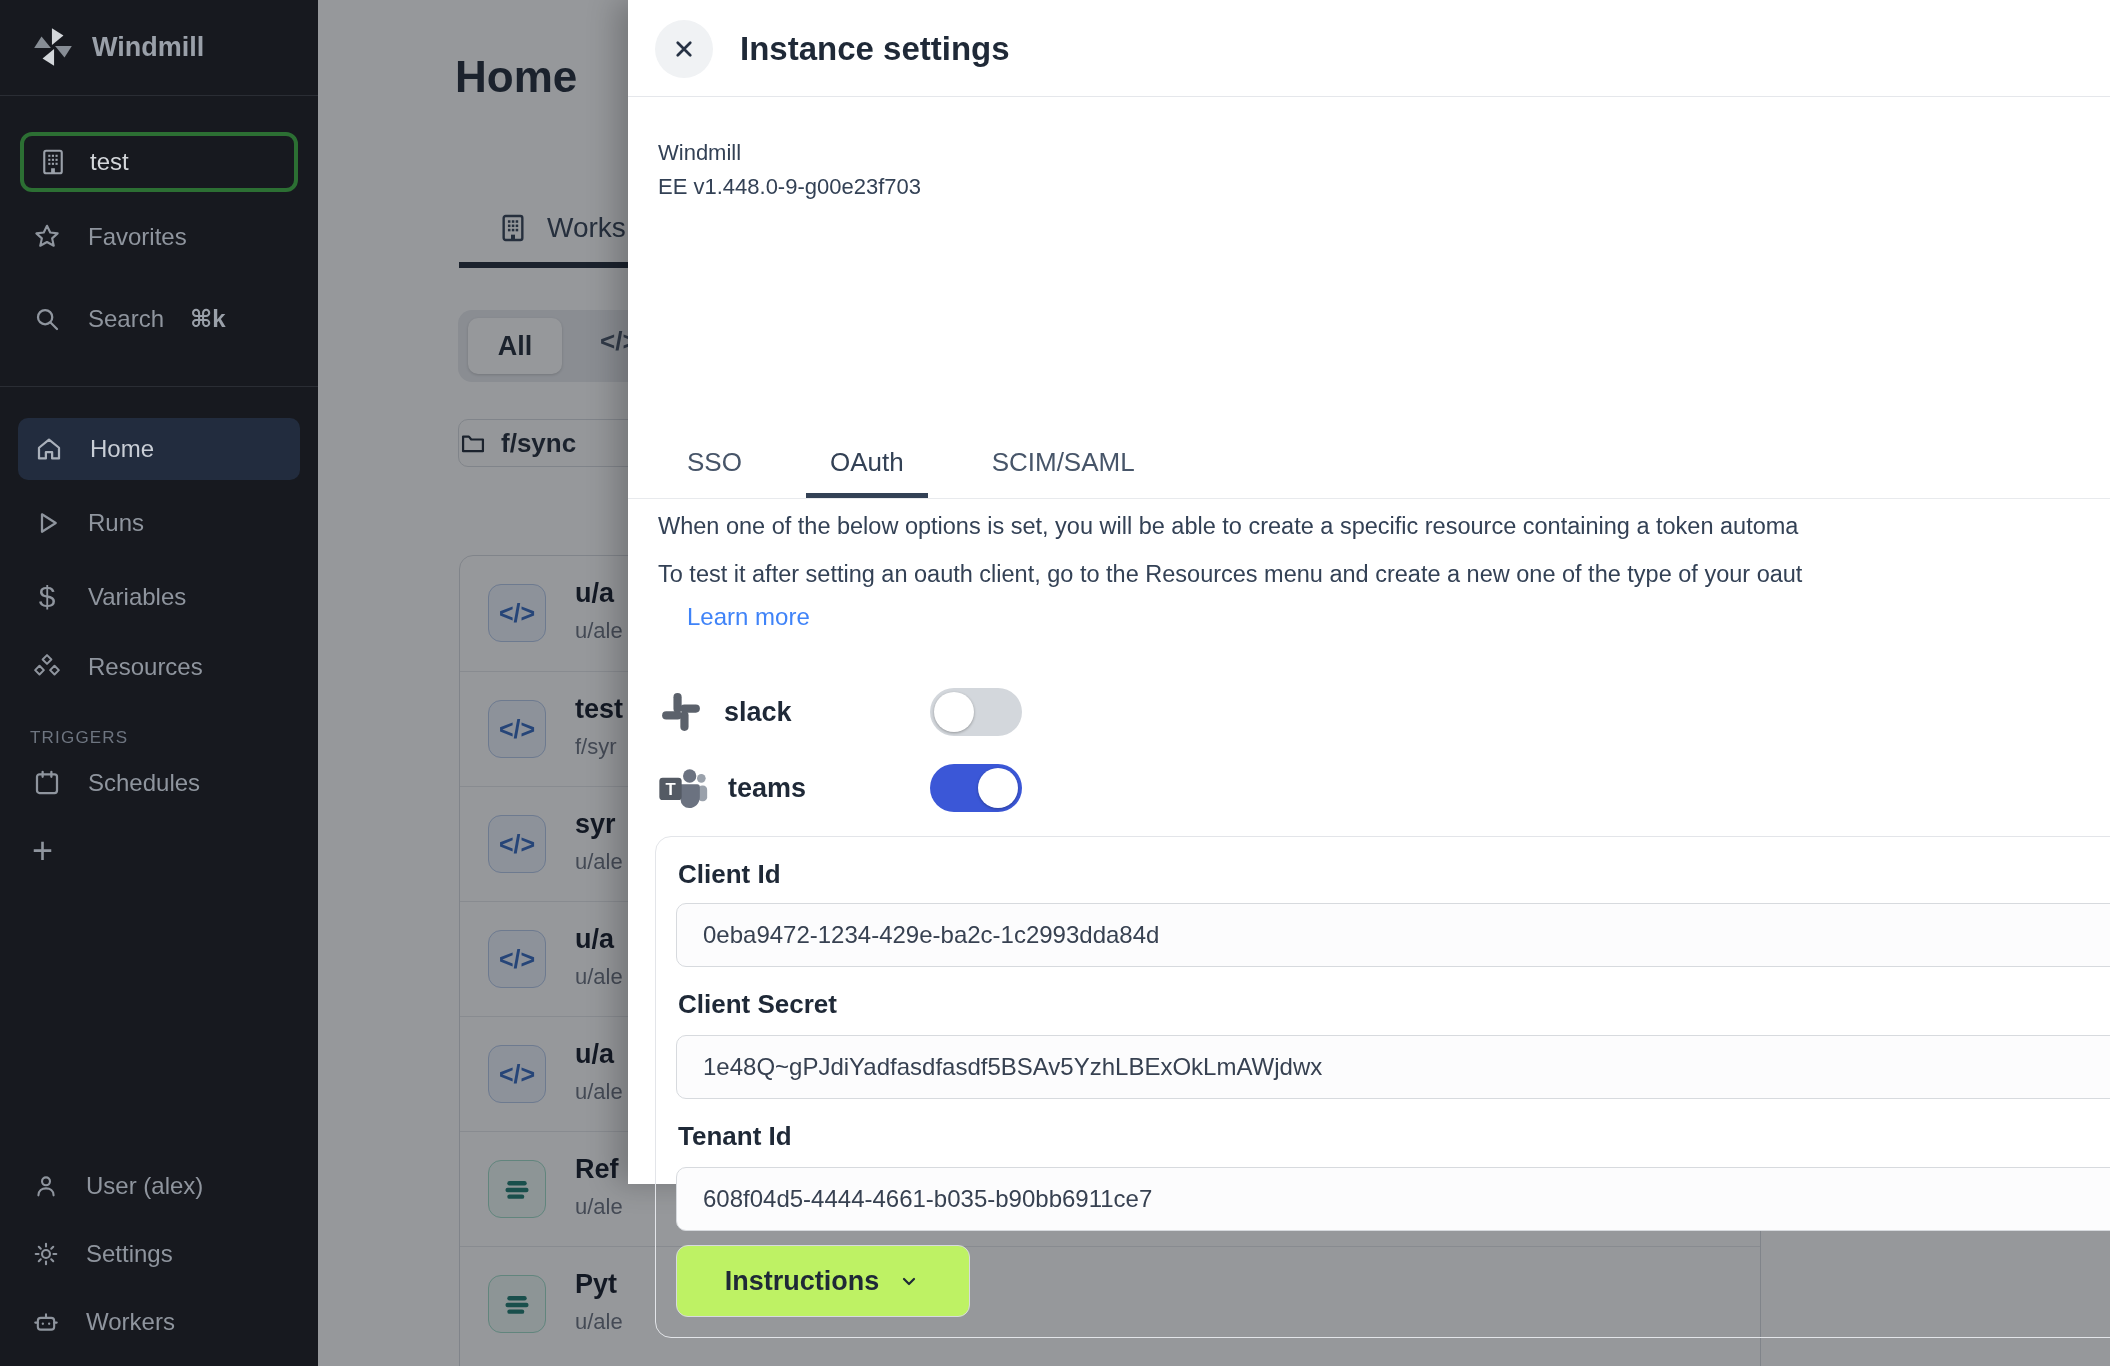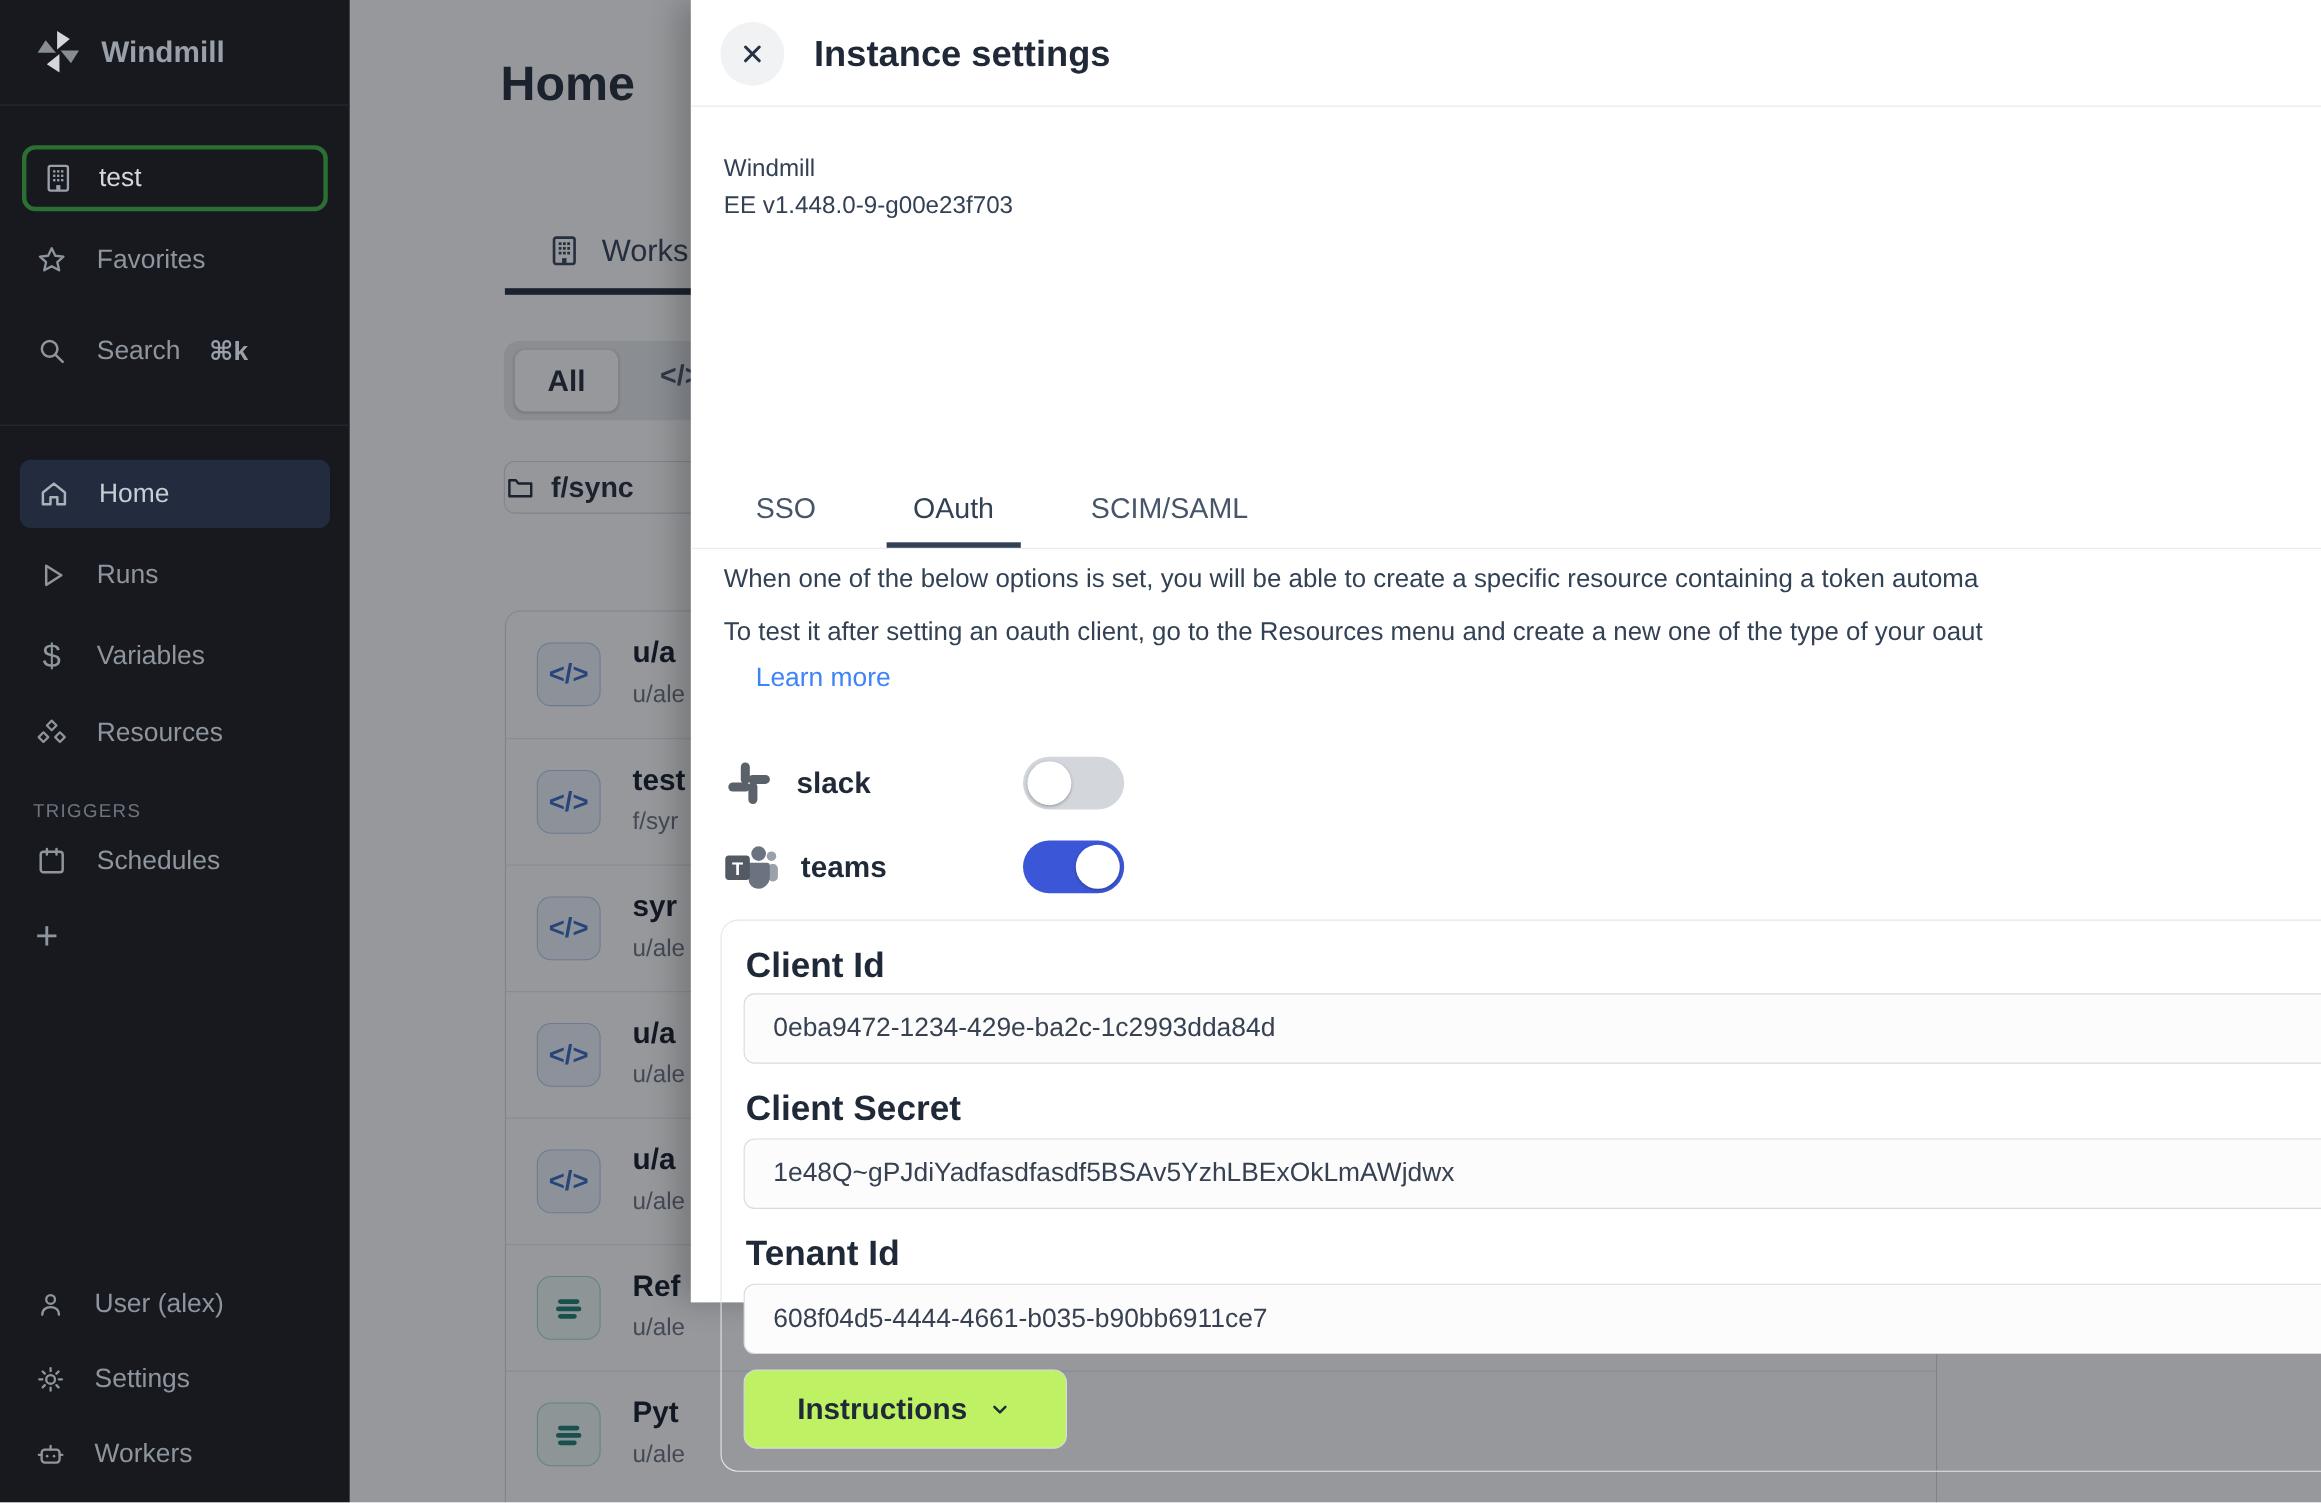--- a/index.html
+++ b/index.html
@@ -79,21 +79,21 @@
   .toggle{position:absolute;left:272px;width:92px;height:48px;border-radius:24px;}
   .toggle .knob{position:absolute;top:4px;width:40px;height:40px;border-radius:50%;background:#fff;
     box-shadow:0 1px 3px rgba(0,0,0,.3);}
   .toggle.off{background:#d3d7dc;}
   .toggle.off .knob{left:4px;}
   .toggle.on{background:#3b57d7;}
   .toggle.on .knob{left:48px;}
 
   .panel{position:absolute;left:27px;top:836px;width:1600px;height:502px;border:1.5px solid #e3e5e9;
     border-radius:16px;box-sizing:border-box;}
-  .f-label{position:absolute;left:22px;font-size:32px;font-weight:700;color:#1f2937;}
+  .f-label{position:absolute;left:22px;font-size:26px;font-weight:700;color:#1f2937;}
   .f-input{position:absolute;left:20px;width:1540px;height:64px;border:1.5px solid #d7dade;border-radius:10px;
     background:#fcfcfd;box-sizing:border-box;padding:0 0 0 26px;font-size:24px;color:#374151;
     font-family:"Liberation Sans","DejaVu Sans",sans-serif;outline:none;}
   .instructions-btn{position:absolute;left:20px;top:408px;width:292px;height:70px;border:1.5px solid #d7dade;
     border-radius:12px;background:#bef264;display:flex;align-items:center;justify-content:center;gap:18px;
     font-size:27px;font-weight:700;color:#1f2937;}
 </style>
 </head>
 <body>
 

